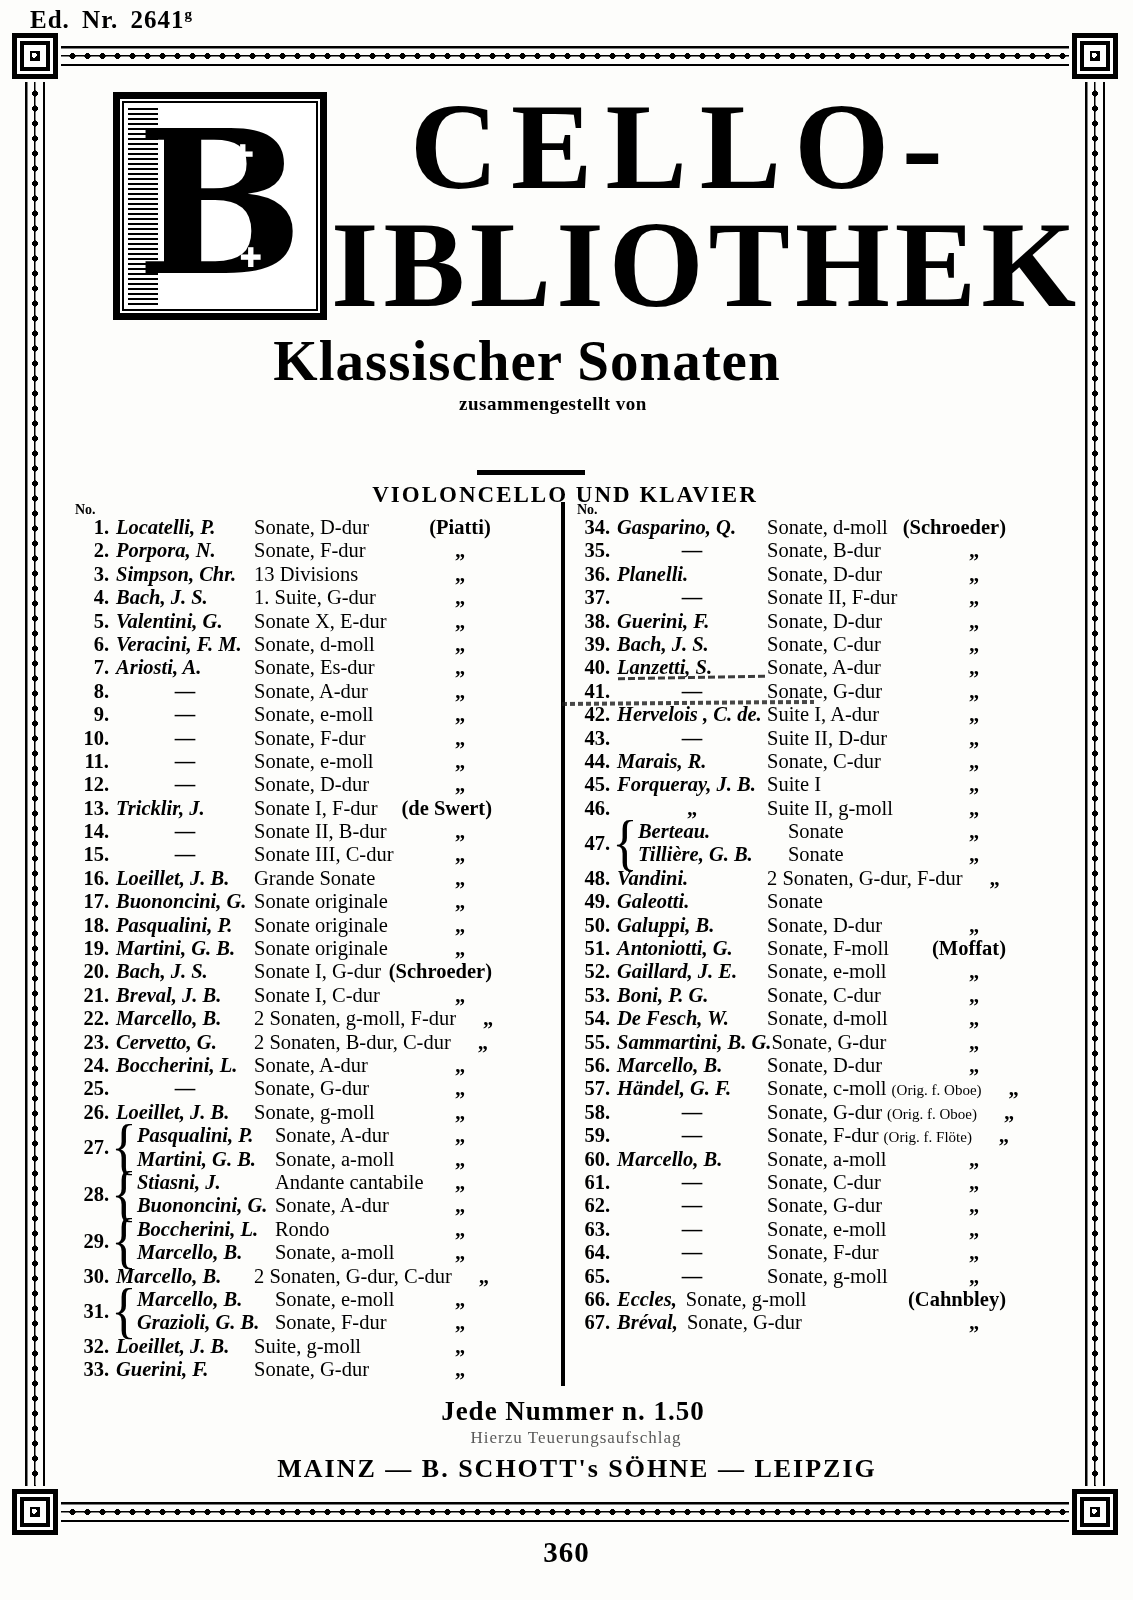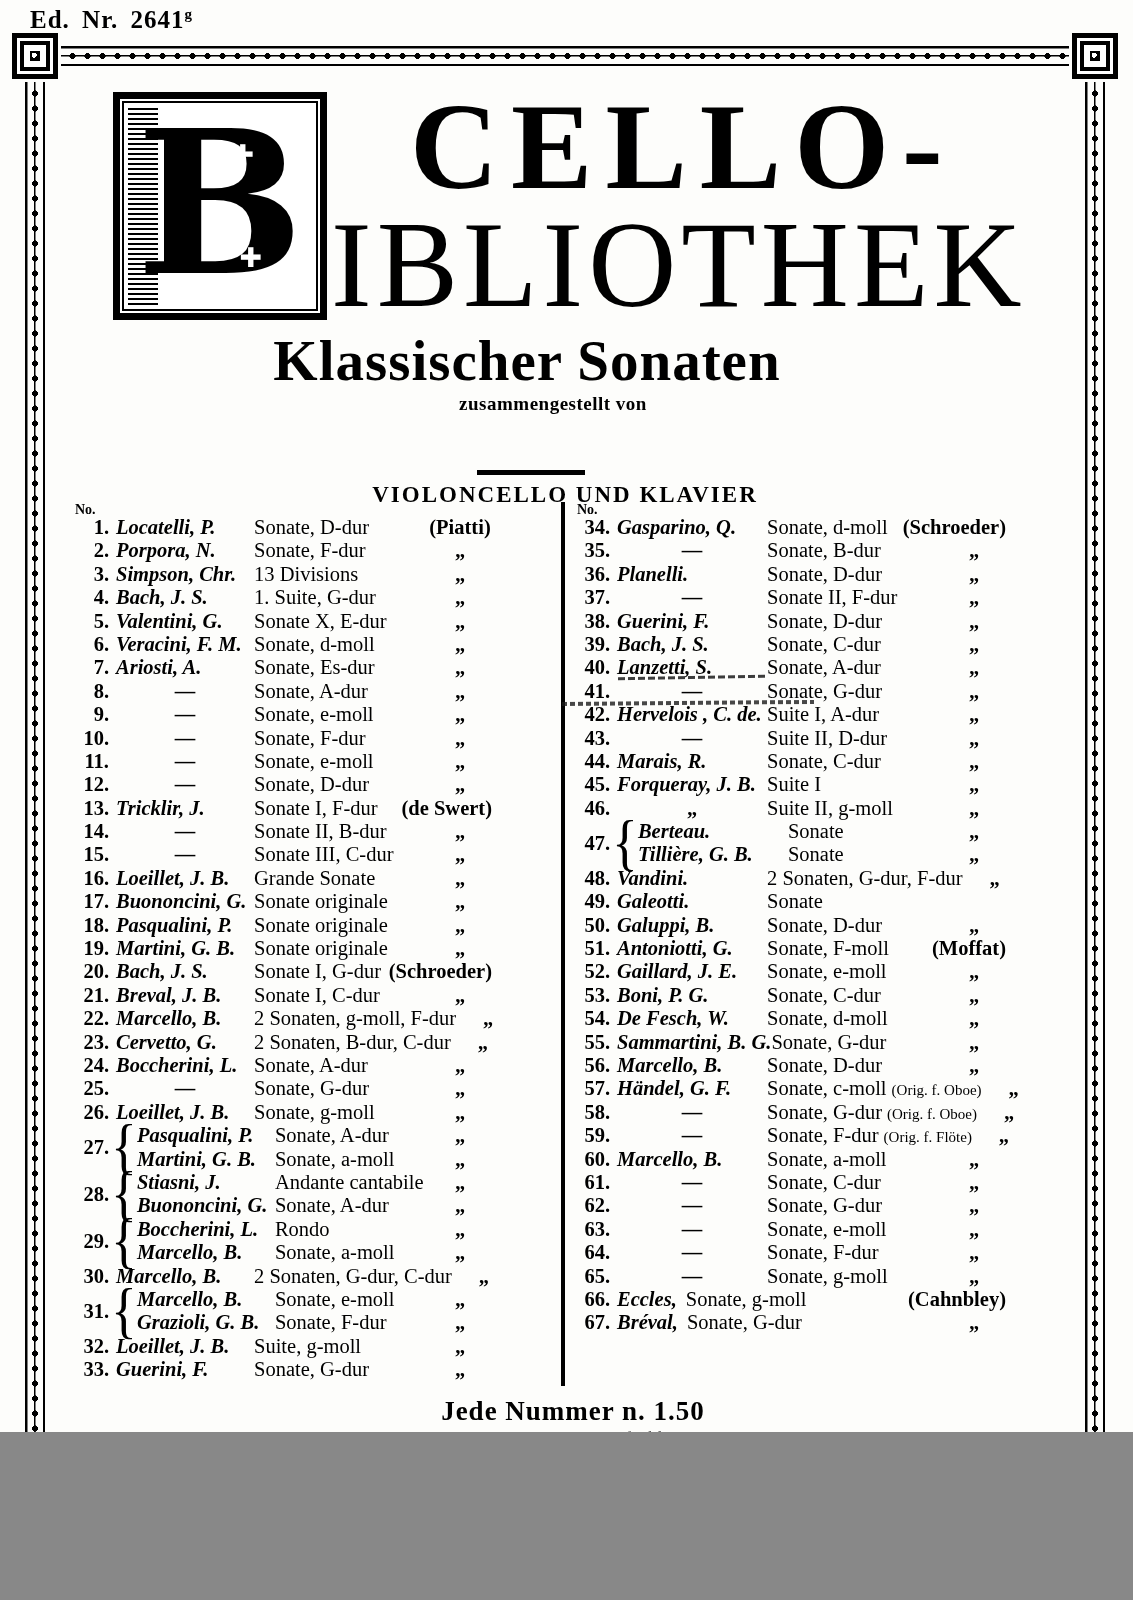--- a/index.html
+++ b/index.html
@@ -1,16 +1,16 @@
 <!DOCTYPE html>
 <html><head>
 <meta charset="utf-8">
 <style>
   html,body{margin:0;padding:0;background:#888;}
-  .page{position:relative;width:1133px;height:1432px;background:#fdfdfb;color:#000;
+  .page{position:relative;width:1133px;height:1600px;background:#fdfdfb;color:#000;
         font-family:"Liberation Serif",serif;overflow:hidden;margin:0 auto;}
   
   .ed-nr{position:absolute;left:30px;top:6px;font-size:25px;font-weight:700;letter-spacing:1px;word-spacing:5px;}
   .ed-nr sup{font-size:15px;}
   
   .frame{position:absolute;left:25px;top:46px;width:1080px;height:1476px;}
   .edge{position:absolute;}
   .edge.h{height:20px;background-image:
       linear-gradient(#000,#000),linear-gradient(#000,#000),linear-gradient(#000,#000),
       radial-gradient(circle,#000 3px,transparent 3.2px);
@@ -36,21 +36,21 @@
   .b-box{position:absolute;left:88px;top:46px;width:214px;height:228px;border:7px solid #000;box-sizing:border-box;background:#fff;}
   .b-box::before{content:"";position:absolute;inset:2px;border:2px solid #000;}
   .b-box::after{content:"";position:absolute;left:8px;top:8px;bottom:8px;width:30px;
       background:repeating-linear-gradient(0deg,#000 0 2px,transparent 2px 5px);}
   .b-letter{position:absolute;left:0;right:0;top:0;text-align:center;
       font-family:"DejaVu Serif",serif;font-weight:700;font-size:198px;line-height:210px;z-index:1;}
   .b-cross{position:absolute;color:#fff;font-family:"DejaVu Sans",sans-serif;font-size:27px;z-index:2;}
   .b-cross.c1{right:66px;top:40px;} .b-cross.c2{right:58px;bottom:40px;}
   
   .title1{position:absolute;left:385px;top:40px;font-size:122px;line-height:1;font-weight:700;letter-spacing:13px;}
-  .title2{position:absolute;left:306px;top:158px;font-size:122px;line-height:1;font-weight:400;letter-spacing:5px;}
+  .title2{position:absolute;left:306px;top:158px;font-size:122px;line-height:1;font-weight:700;letter-spacing:5px;}
   .subtitle{position:absolute;left:0;width:100%;top:282px;text-align:center;font-size:57px;font-weight:700;
       letter-spacing:1px;padding-right:76px;box-sizing:border-box;}
   .compiled{position:absolute;left:0;width:100%;top:347px;text-align:center;font-size:19px;font-weight:700;
       letter-spacing:.5px;padding-right:24px;box-sizing:border-box;}
   .names{position:absolute;left:0;width:100%;top:365px;text-align:center;font-size:39px;white-space:nowrap;}
   .mid-rule{position:absolute;left:calc(50% - 88px);top:424px;width:108px;height:5px;background:#000;}
   .instr{position:absolute;left:0;width:100%;top:436px;text-align:center;font-size:23px;font-weight:700;letter-spacing:2px;}
   
   .no-label{position:absolute;top:456px;font-size:14px;font-weight:700;}
   .no-label.l{left:50px;} .no-label.r{left:552px;}

